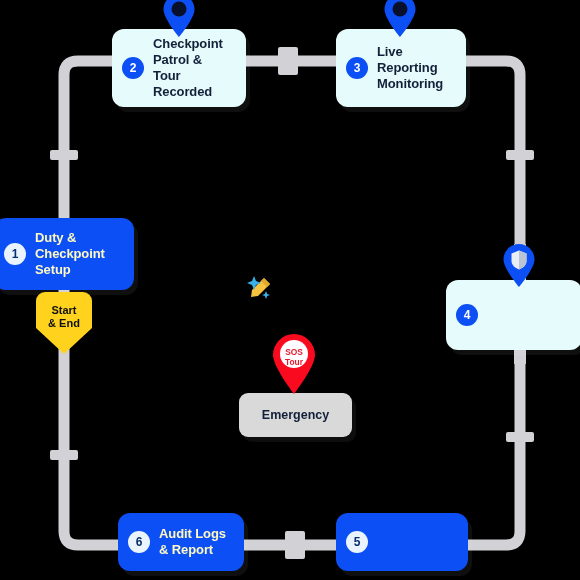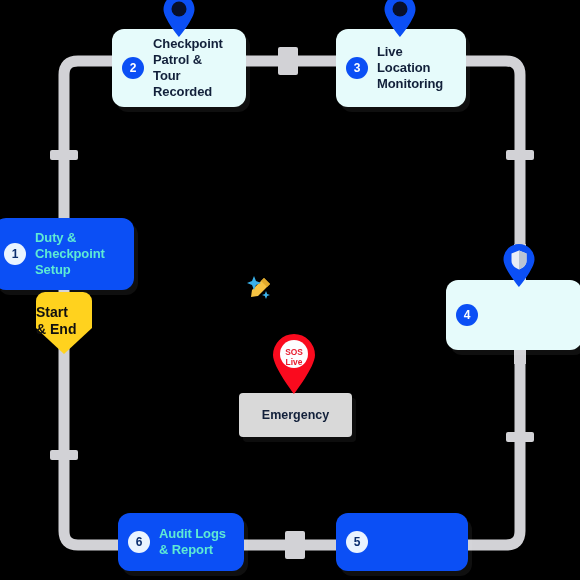--- a/index.html
+++ b/index.html
@@ -60,21 +60,21 @@
 
   
   .node.filled {
     background: #0b4ff5;
   }
   .node.filled .badge {
     background: #eaf4ff;
     color: #0b2e6f;
   }
   .node.filled .label {
-    color: #5eead4;
+    color: #fef9c3;
   }
 
   
   .node.tinted {
     background: #e6fbfb;
   }
   .node.tinted .badge {
     background: #0b4ff5;
     color: #ffffff;
   }
@@ -103,36 +103,37 @@
     inset: 0;
     background: #ffd21e;
     clip-path: polygon(0% 0%, 100% 0%, 100% 58%, 50% 100%, 0% 58%);
     border-radius: 9px 9px 0 0;
   }
   #shield-start-end .shield-text {
     position: absolute;
     left: 0;
     right: 0;
     top: 12px;
-    font-size: 14px;
+    text-align: center;
+    font-size: 11px;
     font-weight: bold;
     line-height: 1.2;
     color: #101010;
     white-space: pre-line;
   }
 
   
   #emergency-box {
     position: absolute;
     left: 239px;
     top: 393px;
     width: 113px;
     height: 44px;
     background: #d9d9d9;
-    border-radius: 4px;
+    border-radius: 9px;
     display: flex;
     align-items: center;
     justify-content: center;
     box-shadow: 4px 5px 0 rgba(255,255,255,0.05);
   }
   #emergency-box .label {
     font-size: 12.5px;
     font-weight: bold;
     color: #12203a;
   }
@@ -220,21 +221,21 @@
 
   <div class="node tinted" id="node-2">
     <div class="badge">2</div>
     <div class="label">Checkpoint
 Patrol &amp; Tour
 Recorded</div>
   </div>
 
   <div class="node tinted" id="node-3">
     <div class="badge">3</div>
-    <div class="label">Live Location
+    <div class="label">Live Reporting
 Monitoring</div>
   </div>
 
   <div class="node filled" id="node-1">
     <div class="badge">1</div>
     <div class="label">Duty &amp;
 Checkpoint
 Setup</div>
   </div>
 
@@ -261,21 +262,21 @@
   <div id="emergency-box">
     <div class="label">Emergency</div>
   </div>
 
   <div id="sos-pin">
     <svg viewBox="0 0 48 62" width="48" height="62">
       <path d="M24 61 C24 61 3 34 3 22 A21 21 0 0 1 45 22 C45 34 24 61 24 61 Z" fill="#fa0a1e"></path>
       <circle cx="24" cy="21" r="14" fill="#fdfdff"></circle>
     </svg>
     <div class="sos-text">SOS
-Live</div>
+Tour</div>
   </div>
 
   <div class="map-pin" id="pin-checkpoint">
     <svg viewBox="0 0 36 44" width="36" height="44">
       <path d="M18 43 C18 43 2.5 24.5 2.5 15.5 A15.5 15.5 0 0 1 33.5 15.5 C33.5 24.5 18 43 18 43 Z" fill="#0b4ff5"></path>
       <circle cx="18" cy="15" r="7.5" fill="#08102b"></circle>
     </svg>
   </div>
 
   <div class="map-pin" id="pin-live">

